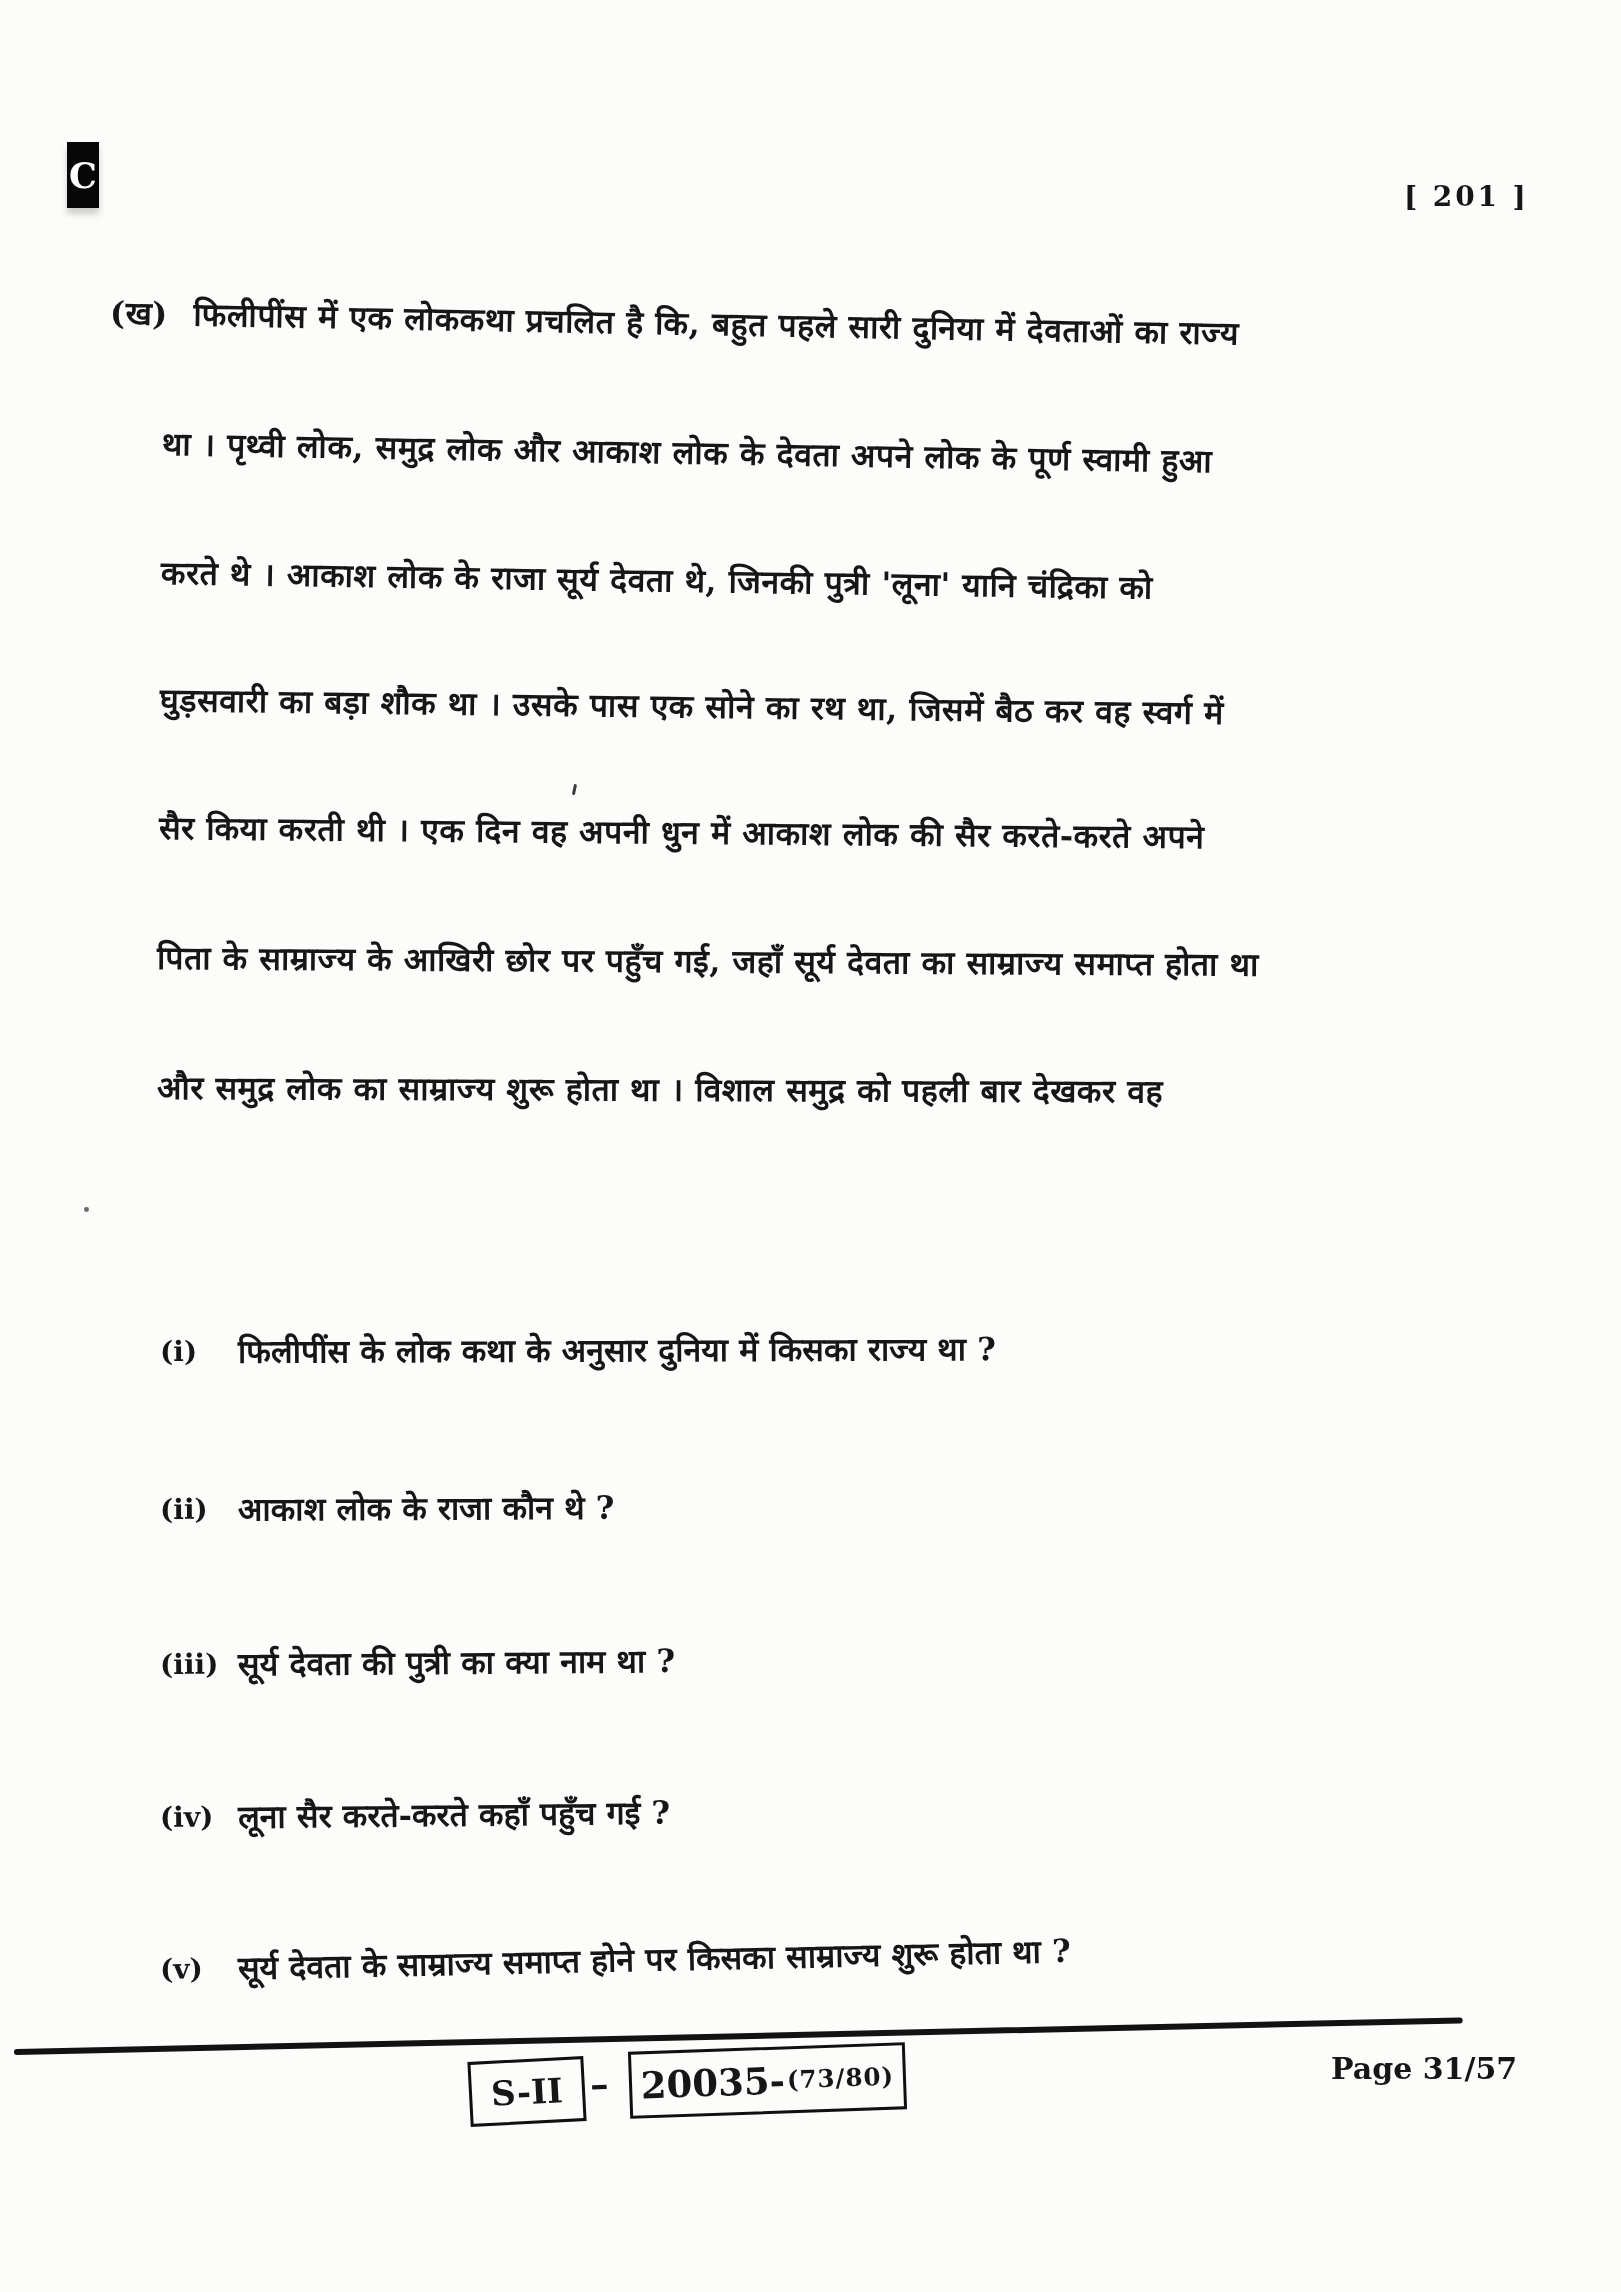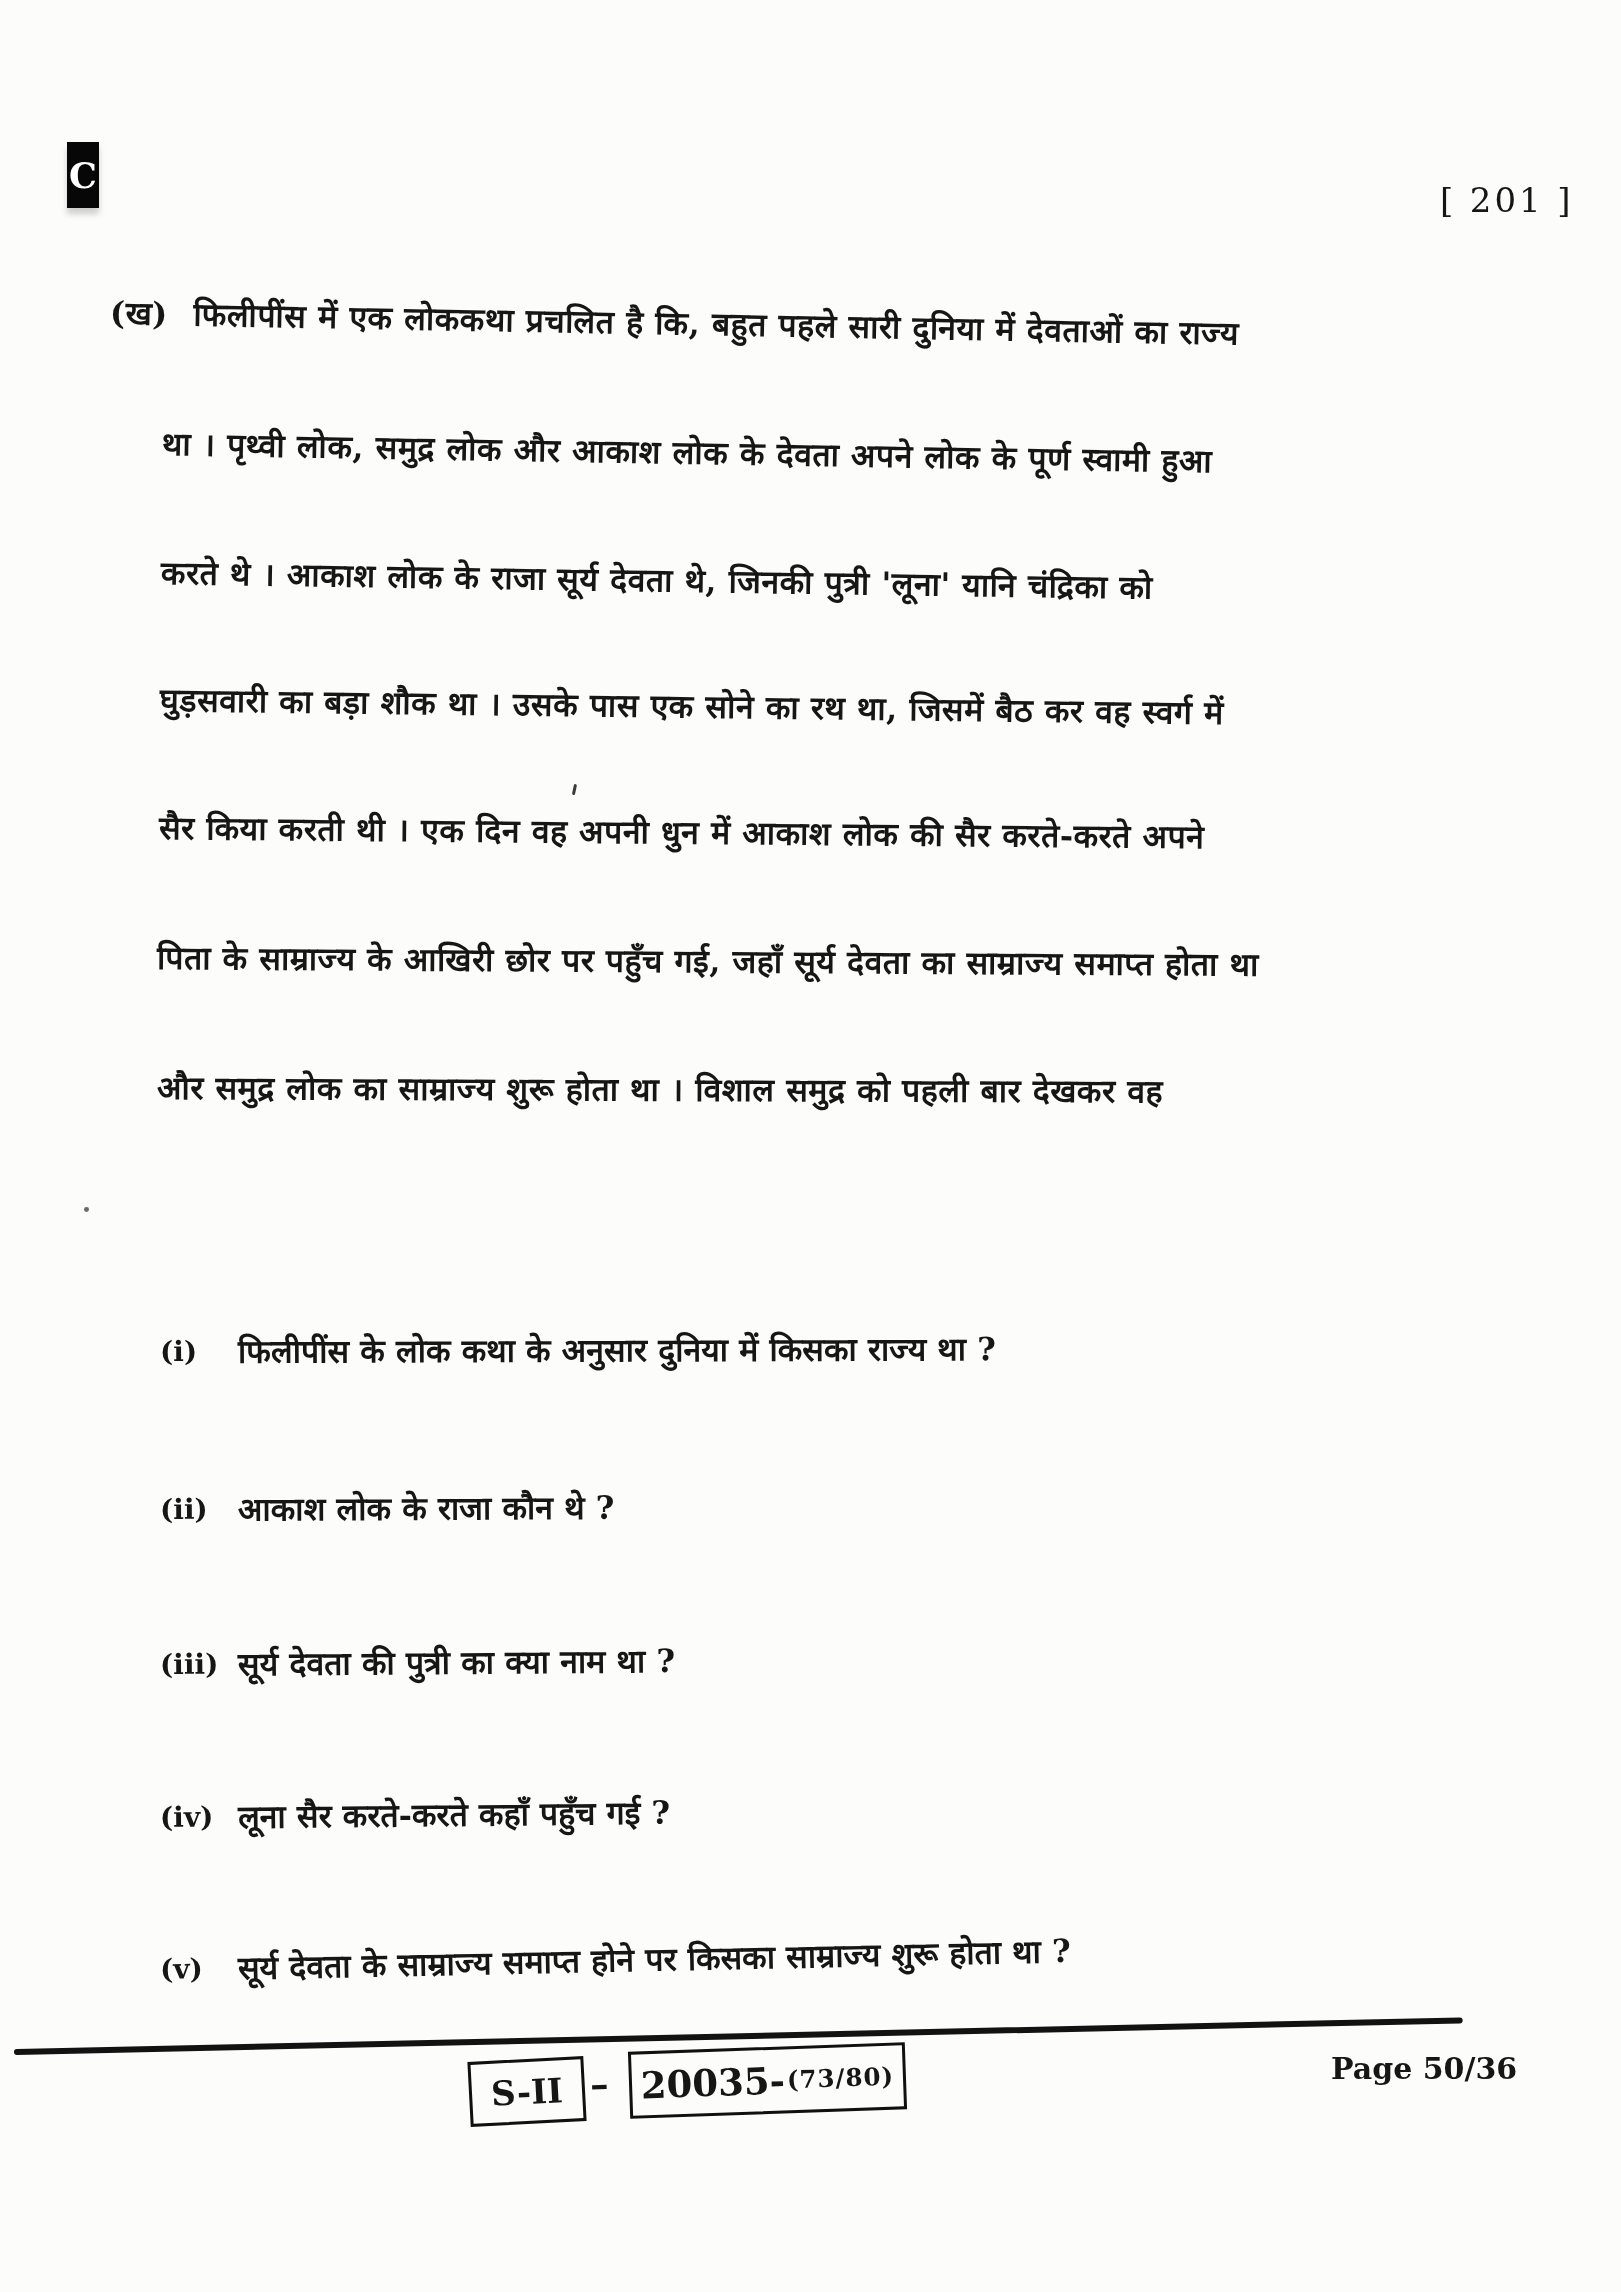--- a/index.html
+++ b/index.html
@@ -8,21 +8,21 @@
     background:#fcfcfa; overflow:hidden;
     font-family:"DejaVu Serif","Liberation Serif",serif; color:#161616;
   }
   
   .c-badge {
     position:absolute; left:67px; top:142px; width:32px; height:66px;
     background:#070707; color:#ffffff; display:flex; align-items:center; justify-content:center;
     font-size:35px; font-weight:bold; box-shadow:0 5.9px 5.9px rgba(120,120,120,.35);
   }
   .bracket-page {
-    position:absolute; left:1440px; top:180px; font-size:34px; letter-spacing:2.9px; font-weight:400;
+    position:absolute; left:1404px; top:180px; font-size:28px; letter-spacing:2.9px; font-weight:700;
   }
   
   .pline {
     position:absolute; white-space:nowrap; font-size:32px; font-weight:600;
     transform-origin:left center; letter-spacing:0.5px;
   }
   .pline .klabel { display:inline-block; margin-right:25.5px; }
   .l0 { left:110px; top:290px; transform:rotate(1.05deg); }
   .l1 { left:162px; top:421px; transform:rotate(0.95deg); }
   .l2 { left:161px; top:550px; transform:rotate(0.85deg); }
@@ -106,19 +106,19 @@
 
   <div class="series-box">S-II</div>
 
   <div class="footer-dash">–</div>
 
   <div class="code-box">
     <span class="code-main">20035-</span>
     <span class="code-suffix">(73/80)</span>
   </div>
 
-  <div class="page-indicator">Page 50/36</div>
+  <div class="page-indicator">Page 31/57</div>
 
   <div class="speck sp1"></div>
   <div class="speck sp2"></div>
 
 </div>
 
 
 </body></html>

